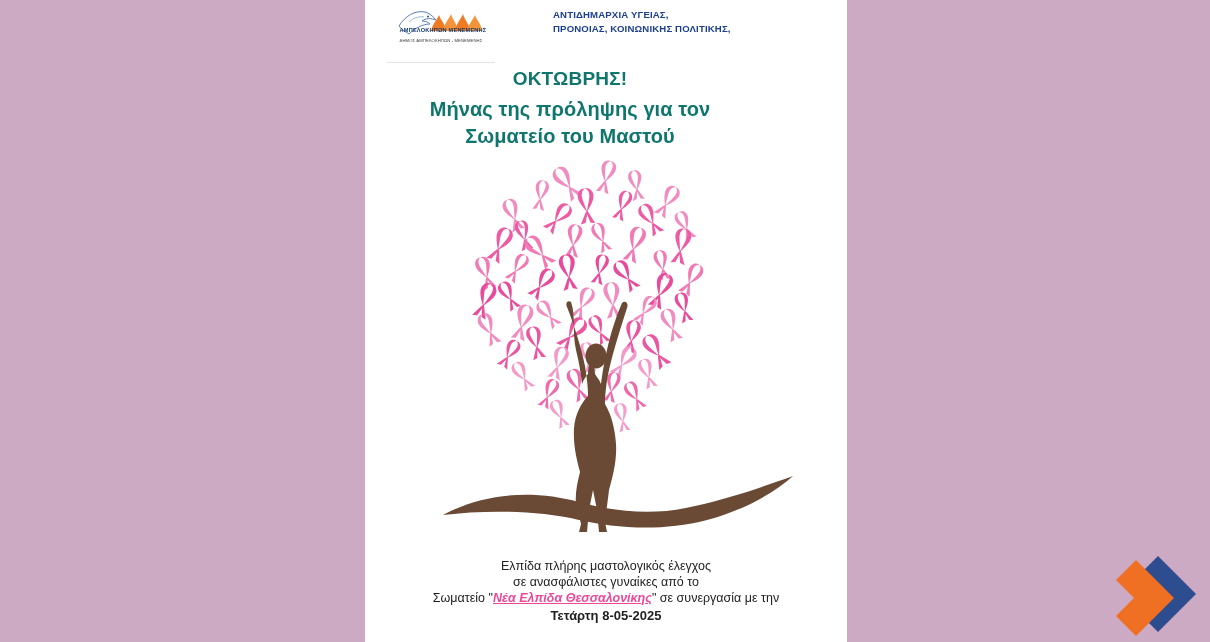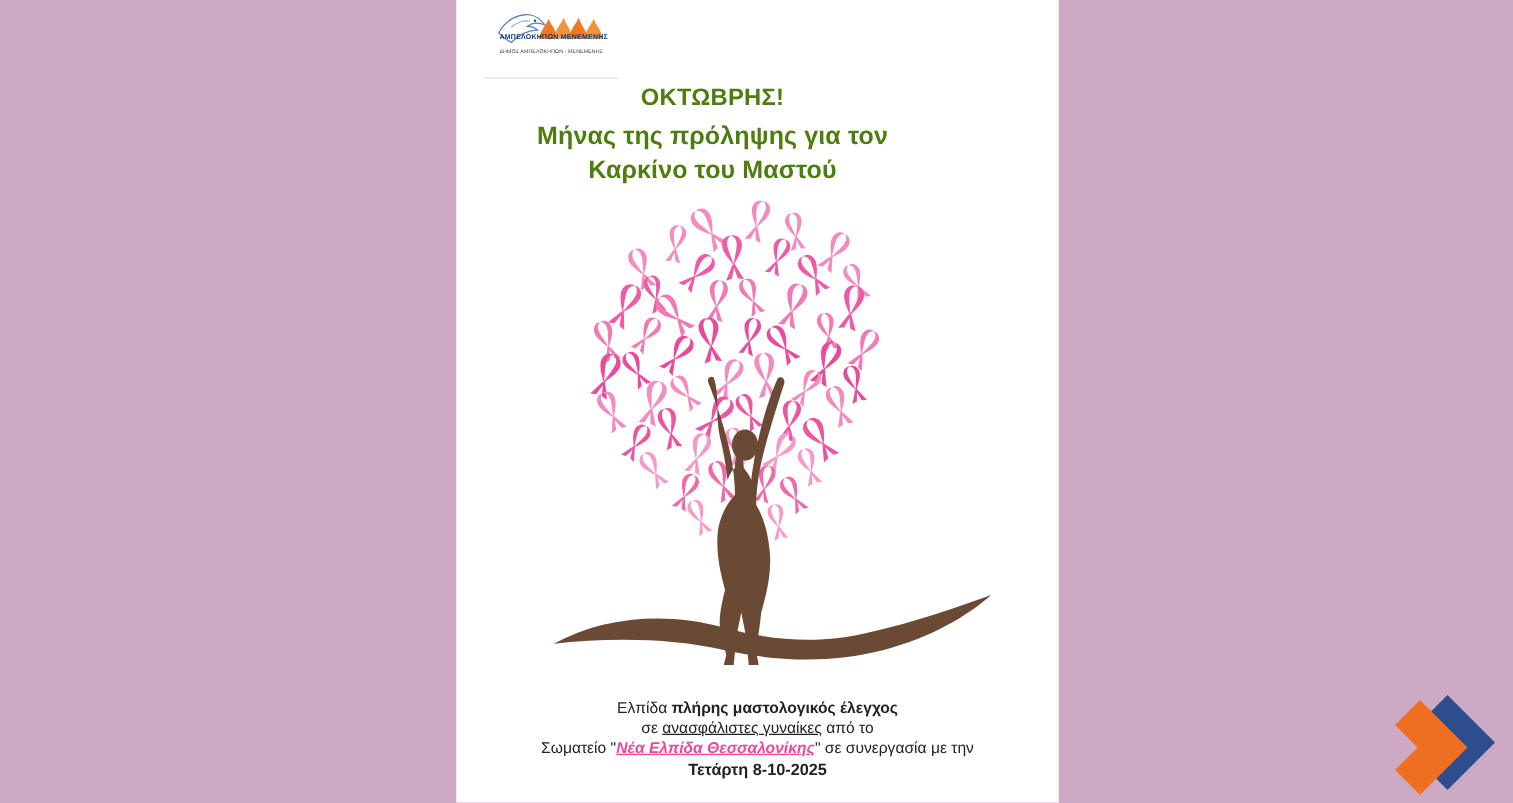--- a/index.html
+++ b/index.html
@@ -93,21 +93,21 @@
     color: #1c3f8f;
     line-height: 14px;
     letter-spacing: .15px;
   }
   .title-block {
     position: absolute;
     left: 0;
     top: 66px;
     width: 410px;
     text-align: center;
-    color: #4d7c0f;
+    color: #0f766e;
   }
   .title-main {
     font-size: 19px;
     font-weight: bold;
     line-height: 26px;
     letter-spacing: .2px;
   }
   .title-sub {
     font-size: 20px;
     font-weight: bold;
@@ -126,22 +126,22 @@
   .footer-text {
     position: absolute;
     left: 0;
     top: 558px;
     width: 482px;
     text-align: center;
     color: #222222;
     font-size: 12.5px;
     line-height: 16px;
   }
-  .footer-text .bold { font-weight: bold; }
-  .footer-text .underline { text-decoration: underline; }
+  .footer-text .bold { font-weight: normal; }
+  .footer-text .underline { }
   .footer-text .blue-italic {
     color: #ec4899;
     font-style: italic;
     font-weight: bold;
     text-decoration: underline;
   }
   .footer-line { white-space: nowrap; }
   .footer-date {
     font-weight: bold;
     font-size: 13px;
@@ -173,27 +173,29 @@
         <svg class="logo-flames" viewBox="0 0 58 20">
           <path d="M2 19 C4 11, 8 8, 10 3 C12 9, 16 11, 17 19 Z" fill="#f07a22"></path>
           <path d="M14 19 C16 10, 20 7, 22 2 C24 9, 28 11, 29 19 Z" fill="#f4933a"></path>
           <path d="M26 19 C28 10, 32 7, 34 2 C36 9, 40 11, 41 19 Z" fill="#f07a22"></path>
           <path d="M38 19 C40 11, 44 8, 46 3 C48 9, 52 11, 53 19 Z" fill="#f4933a"></path>
         </svg>
         <div class="logo-text">ΑΜΠΕΛΟΚΗΠΩΝ ΜΕΝΕΜΕΝΗΣ</div>
         <div class="logo-arc">ΔΗΜΟΣ ΑΜΠΕΛΟΚΗΠΩΝ - ΜΕΝΕΜΕΝΗΣ</div>
       </div>
       <div class="header-titles">
+        <div>ΑΝΤΙΔΗΜΑΡΧΙΑ ΥΓΕΙΑΣ,</div>
+        <div>ΠΡΟΝΟΙΑΣ, ΚΟΙΝΩΝΙΚΗΣ ΠΟΛΙΤΙΚΗΣ,</div>
       </div>
     </div>
 
     <div class="title-block">
       <div class="title-main">ΟΚΤΩΒΡΗΣ!</div>
       <div class="title-sub">Μήνας της πρόληψης για τον</div>
-      <div class="title-sub" style="padding-top:0">Καρκίνο του Μαστού</div>
+      <div class="title-sub" style="padding-top:0">Σωματείο του Μαστού</div>
     </div>
 
     <div class="artwork">
       <svg width="482" height="390" viewBox="0 0 482 390">
         <defs>
           <g id="rb">
             <path d="M0,0 C-5,-7 -9,-13 -5,-18 C-2,-21 2,-20 3,-16 C4,-12 1,-6 0,0 Z
                      M0,0 C5,-7 9,-13 5,-18 C2,-21 -2,-20 -3,-16 C-4,-12 -1,-6 0,0 Z
                      M0,-2 L-6,10 L-2,9 L0,2 L2,9 L6,10 Z"></path>
           </g>
@@ -312,21 +314,21 @@
     <div class="footer-text">
       <div class="footer-line">
         <span>Ελπίδα </span><span class="bold">πλήρης μαστολογικός έλεγχος</span>
       </div>
       <div class="footer-line">
         <span>σε </span><span class="underline">ανασφάλιστες γυναίκες</span><span> από το</span>
       </div>
       <div class="footer-line">
         <span>Σωματείο  "</span><span class="blue-italic">Νέα Ελπίδα Θεσσαλονίκης</span><span>" σε συνεργασία με την</span>
       </div>
-      <div class="footer-date">Τετάρτη 8-10-2025</div>
+      <div class="footer-date">Τετάρτη 8-05-2025</div>
     </div>
 
   </div>
 
   <svg class="badge" viewBox="0 0 92 82">
     <path d="M52 2 L90 40 L52 78 L38 64 L62 40 L38 16 Z" fill="#2e4d8e"></path>
     <path d="M30 6 L68 44 L30 82 L10 62 L28 44 L10 26 Z" fill="#f07023"></path>
   </svg>
 
 </div>

